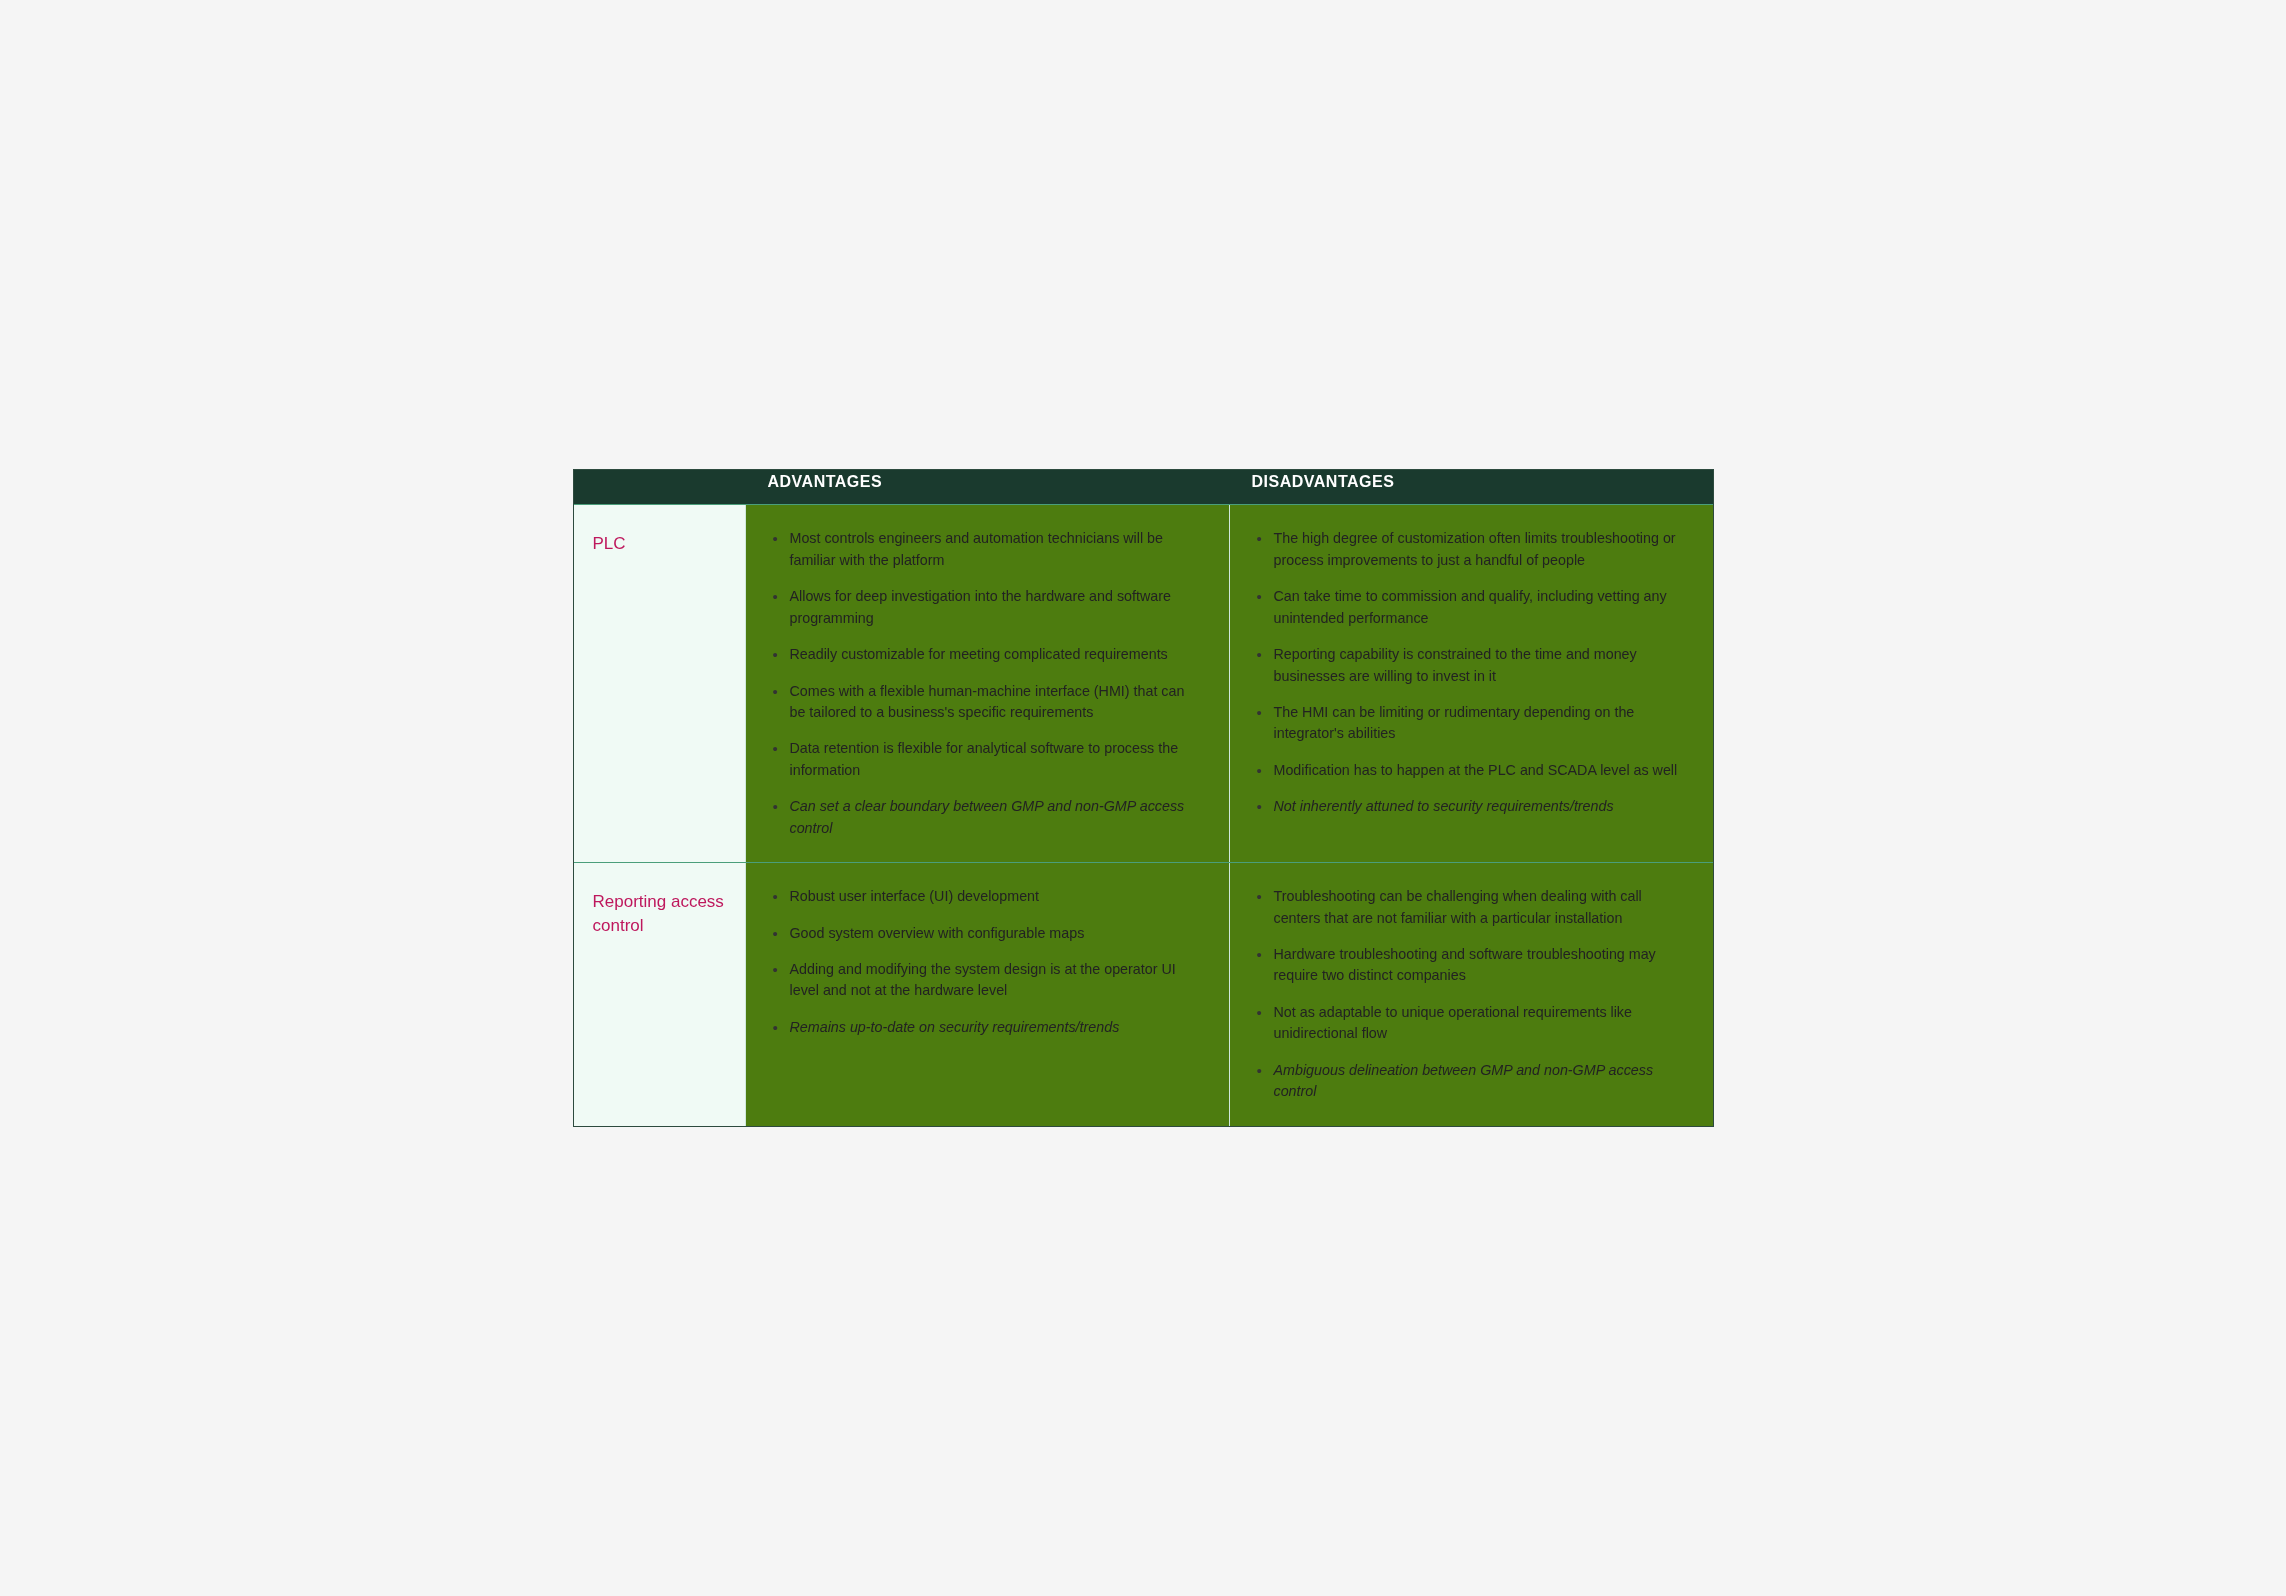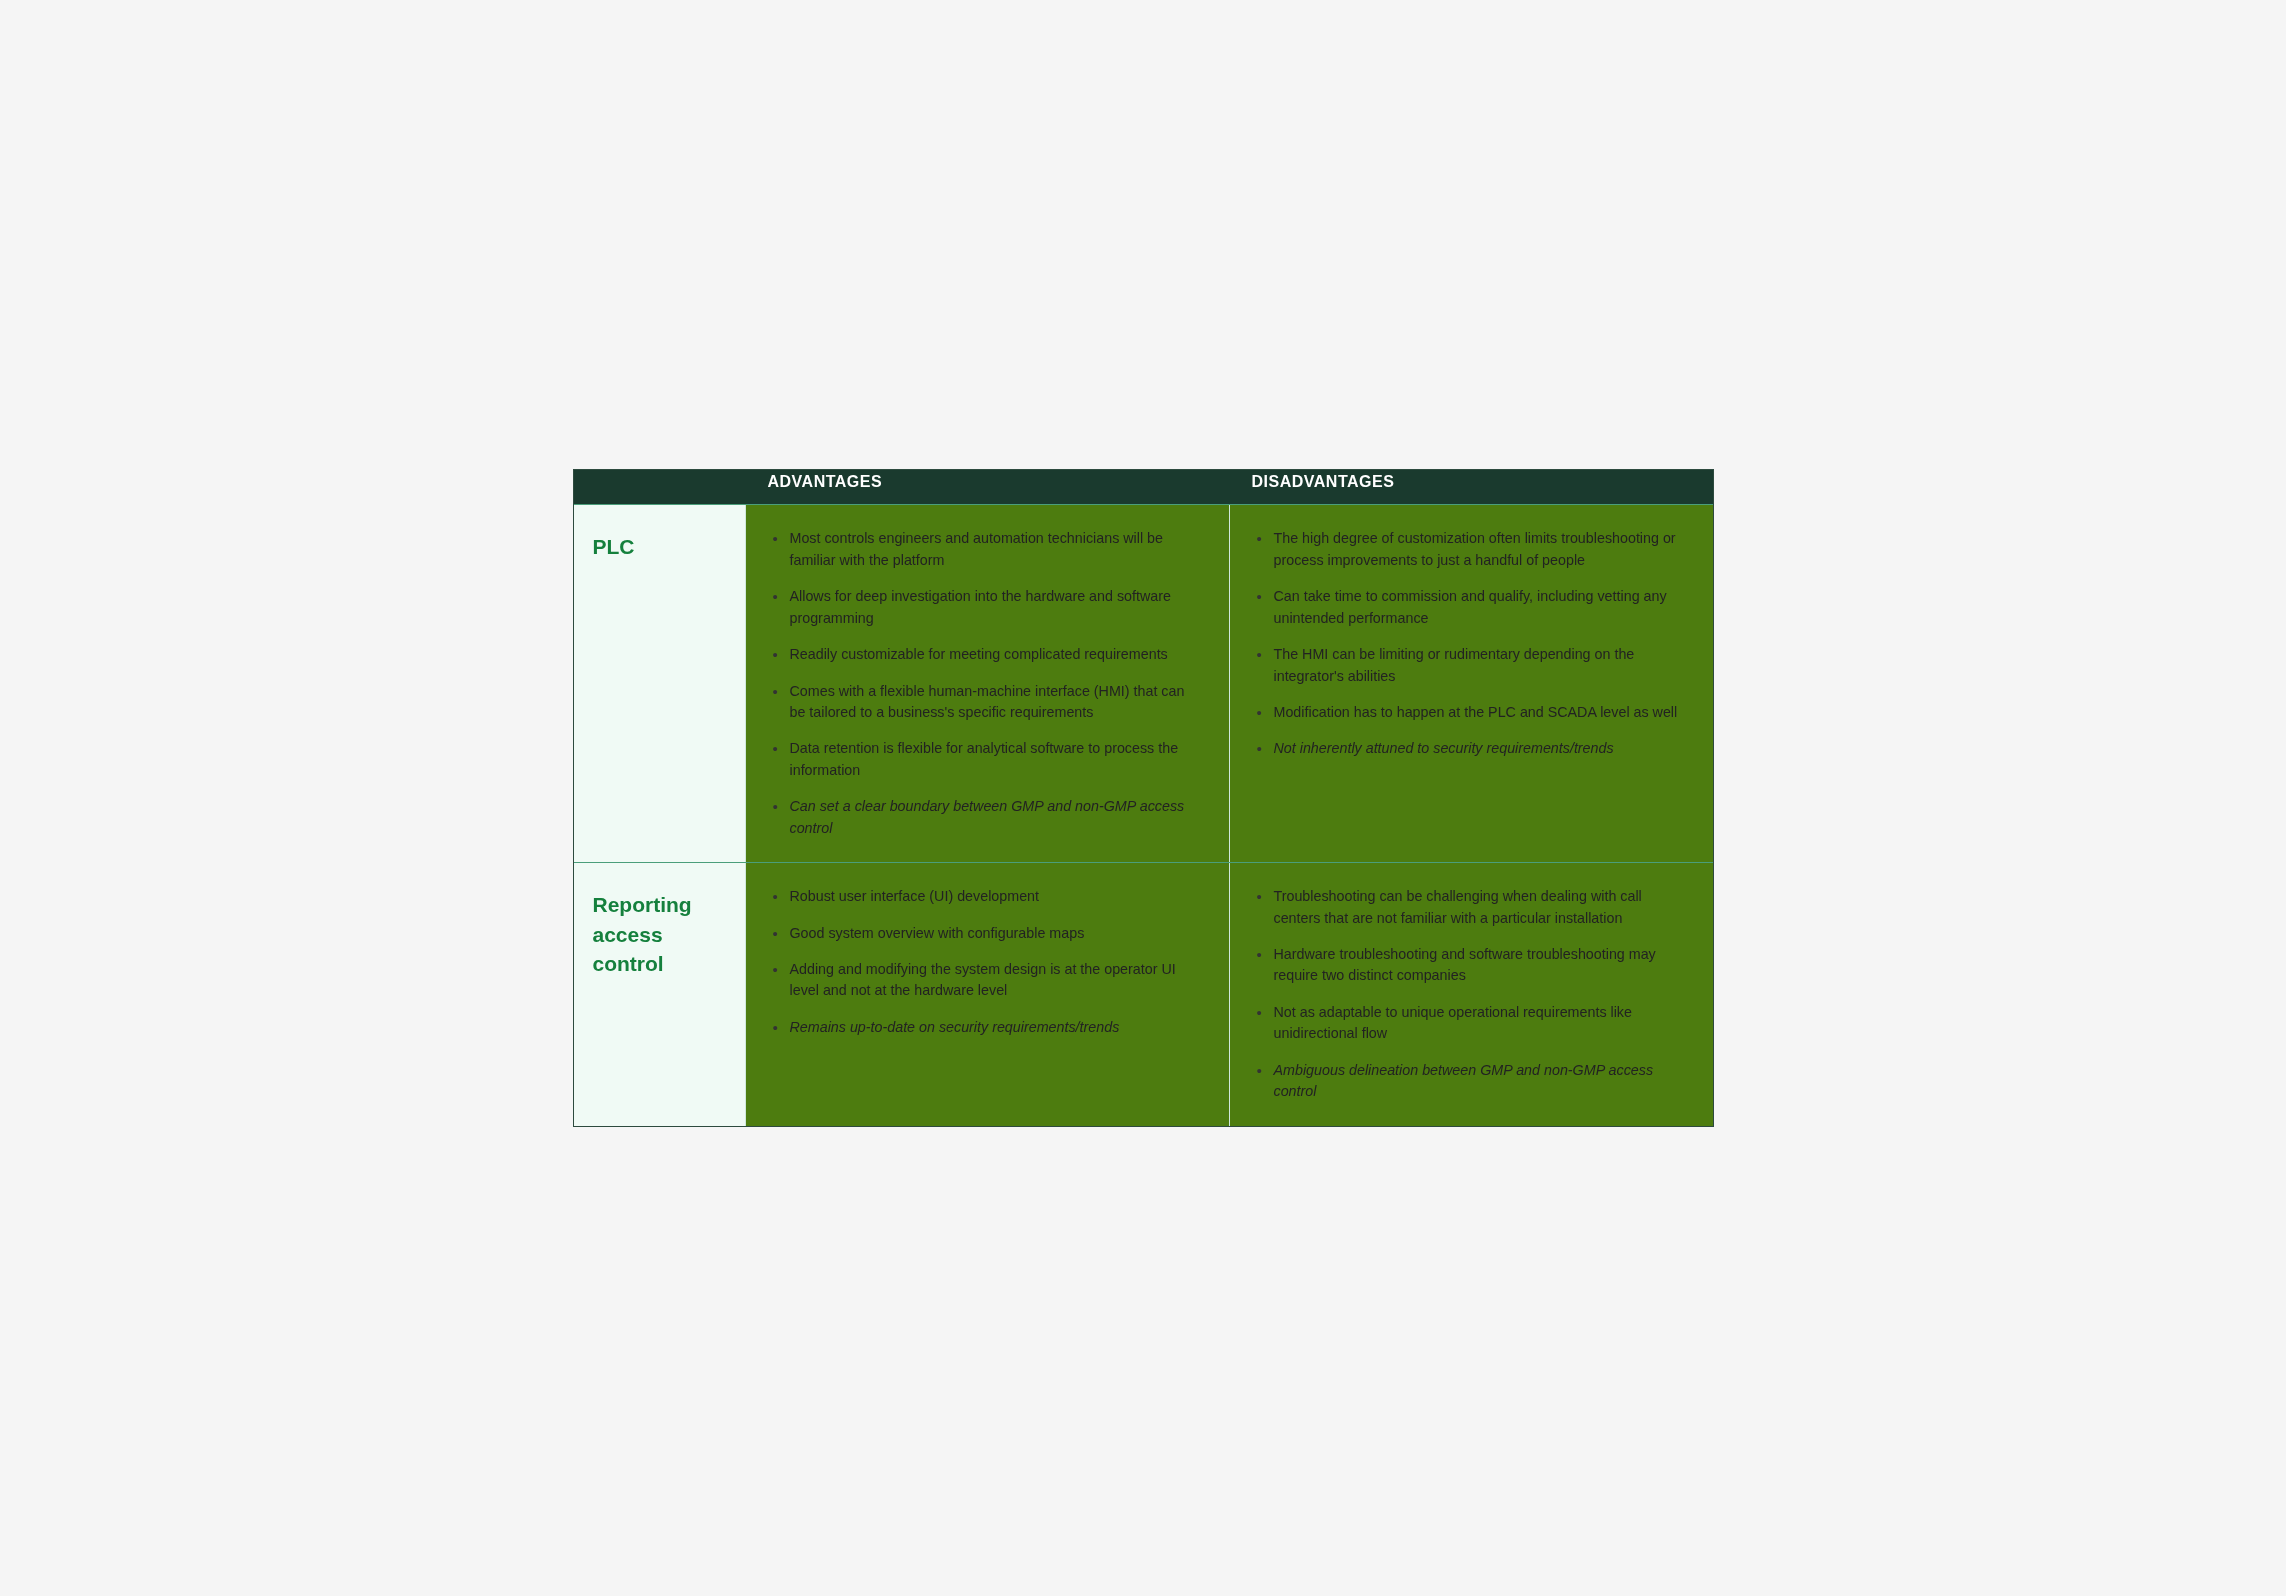--- a/index.html
+++ b/index.html
@@ -38,23 +38,23 @@
     .header-cell:first-of-type {
       border-left: 1px solid #3a5a4e;
     }
     .table-row {
       display: grid;
       grid-template-columns: 171px 1fr 1fr;
       border-top: 1.9px solid #4a9e7a;
     }
     .row-label {
       padding: 27px 19px;
-      color: #15803d;
-      font-weight: 700;
-      font-size: 21px;
+      color: #be185d;
+      font-weight: 400;
+      font-size: 17px;
       line-height: 1.4;
       background: #f0faf5;
     }
     .row-cell {
       padding: 23px 27px;
       vertical-align: top;
       background: #4d7c0f;
       border-left: 1px solid #d0e8dc;
     }
     .row-cell ul {
@@ -101,20 +101,21 @@
           <li>Readily customizable for meeting complicated requirements</li>
           <li>Comes with a flexible human-machine interface (HMI) that can be tailored to a business's specific requirements</li>
           <li>Data retention is flexible for analytical software to process the information</li>
           <li>Can set a clear boundary between GMP and non-GMP access control</li>
         </ul>
     </div>
     <div class="row-cell">
       <ul>
           <li>The high degree of customization often limits troubleshooting or process improvements to just a handful of people</li>
           <li>Can take time to commission and qualify, including vetting any unintended performance</li>
+          <li>Reporting capability is constrained to the time and money businesses are willing to invest in it</li>
           <li>The HMI can be limiting or rudimentary depending on the integrator's abilities</li>
           <li>Modification has to happen at the PLC and SCADA level as well</li>
           <li>Not inherently attuned to security requirements/trends</li>
         </ul>
     </div>
   </div>
 
   <div class="table-row">
     <div class="row-label">Reporting access control</div>
     <div class="row-cell">

